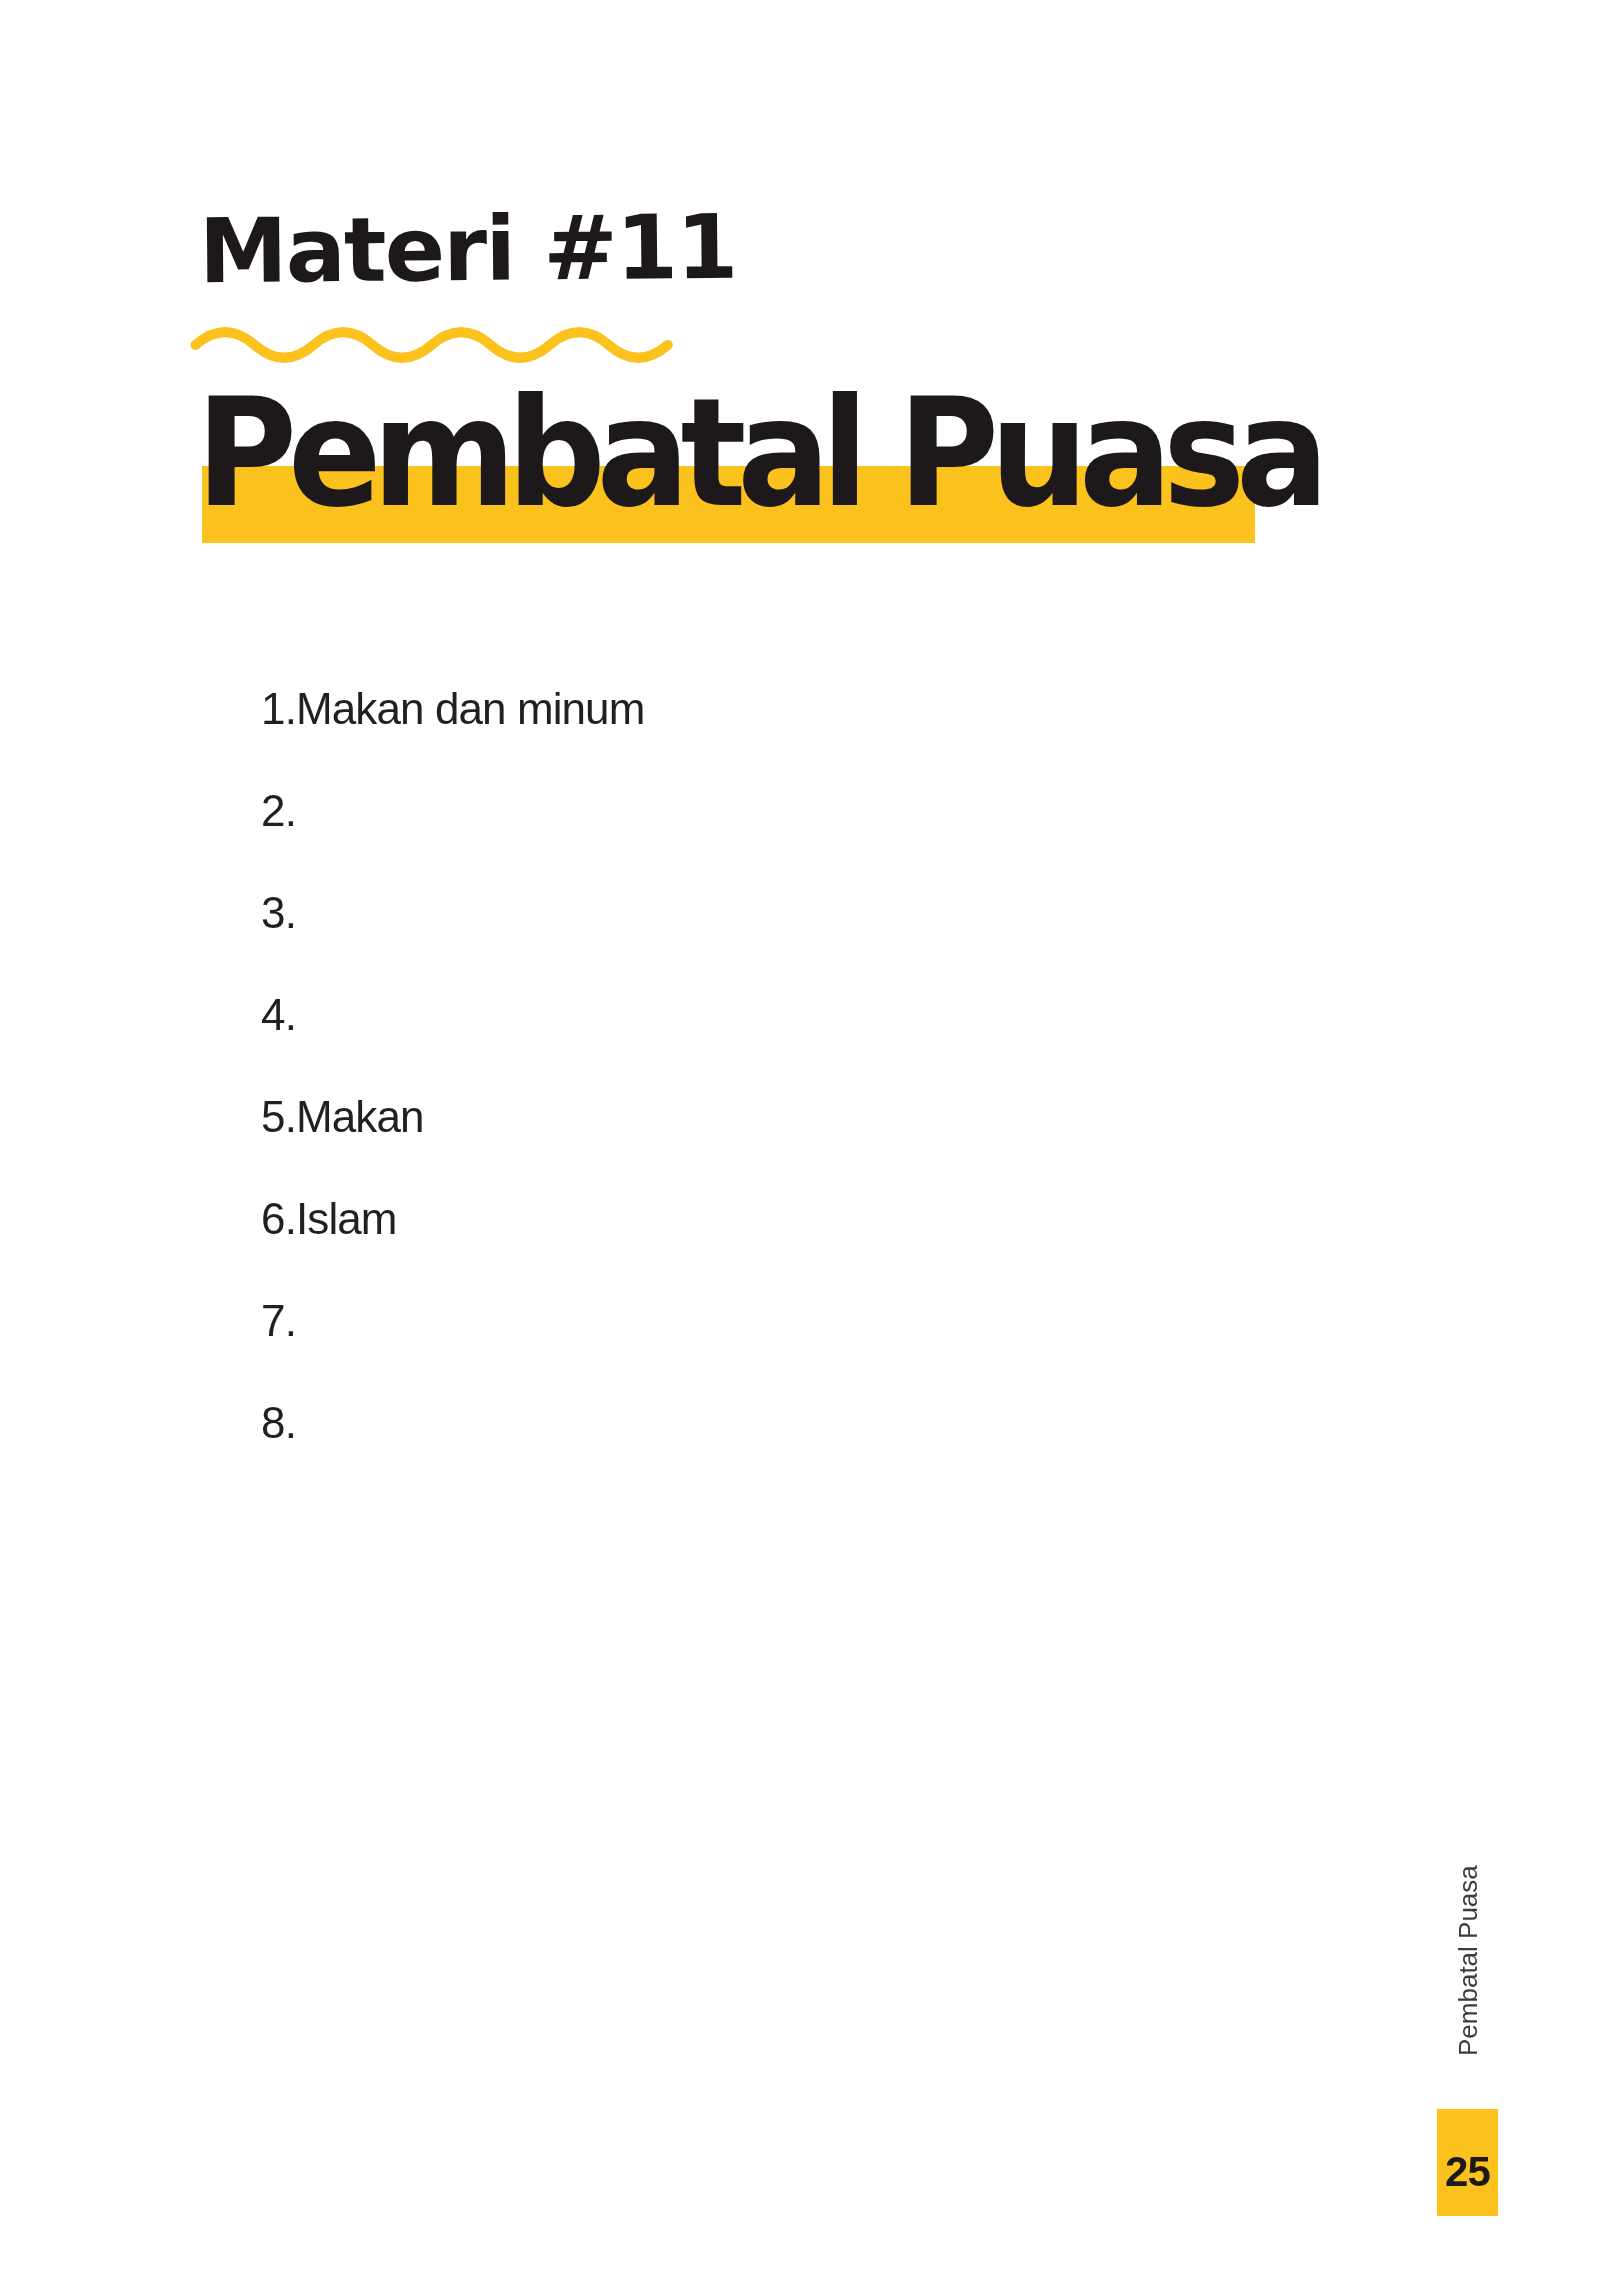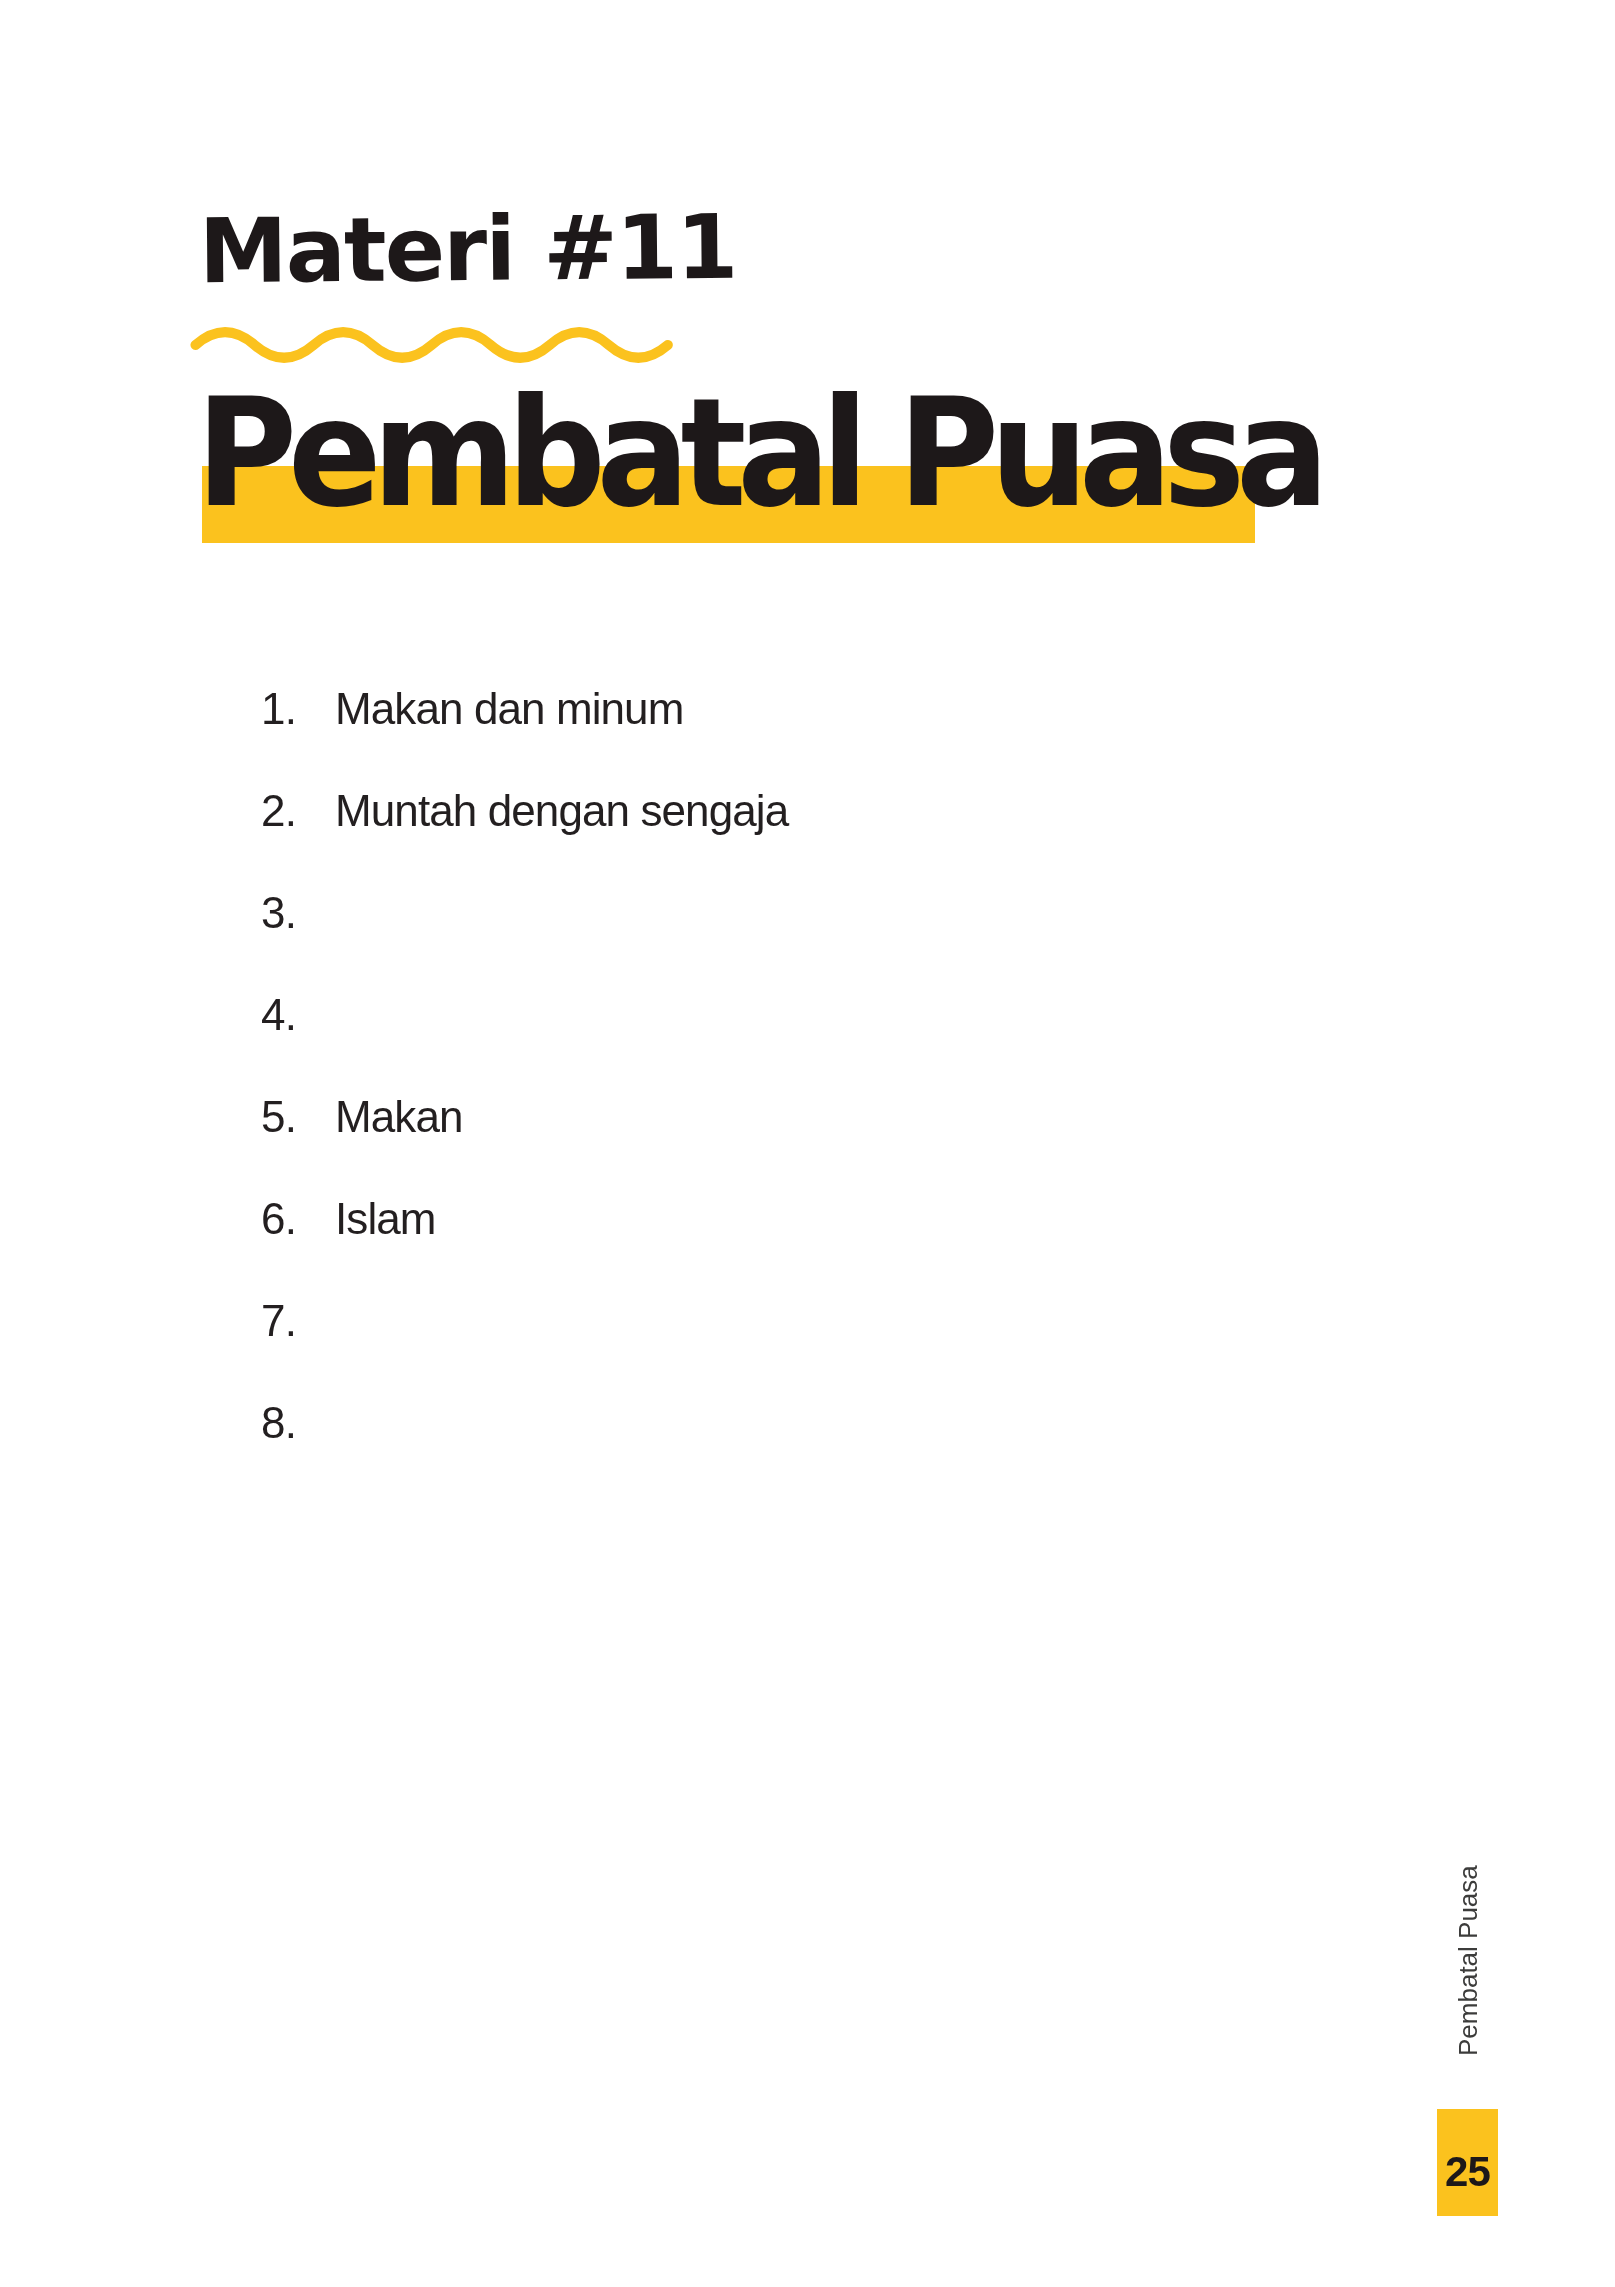--- a/index.html
+++ b/index.html
@@ -77,21 +77,20 @@
     display:flex;
     height:102px;
     align-items:flex-start;
   }
   .fasting-list .num{
     width:74px;
     text-align:right;
     flex:0 0 auto;
   }
   .fasting-list .txt{
-    margin-left:39px;
     white-space:nowrap;
   }
   .sidebar-label{
     position:absolute;
     left:1453px; top:1877px;
     width:31px; height:168px;
     display:flex;
     align-items:center;
     justify-content:center;
     writing-mode:vertical-rl;
@@ -142,21 +141,20 @@
   <h1 class="page-title">Pembatal Puasa</h1>
 
   <ol class="fasting-list">
     <li>
       <span class="num">1.</span>
       <span class="txt">Makan dan minum</span>
     </li>
 
     <li>
       <span class="num">2.</span>
-      <span class="txt">Muntah dengan sengaja</span>
     </li>
 
     <li>
       <span class="num">3.</span>
     </li>
 
     <li>
       <span class="num">4.</span>
     </li>
 

